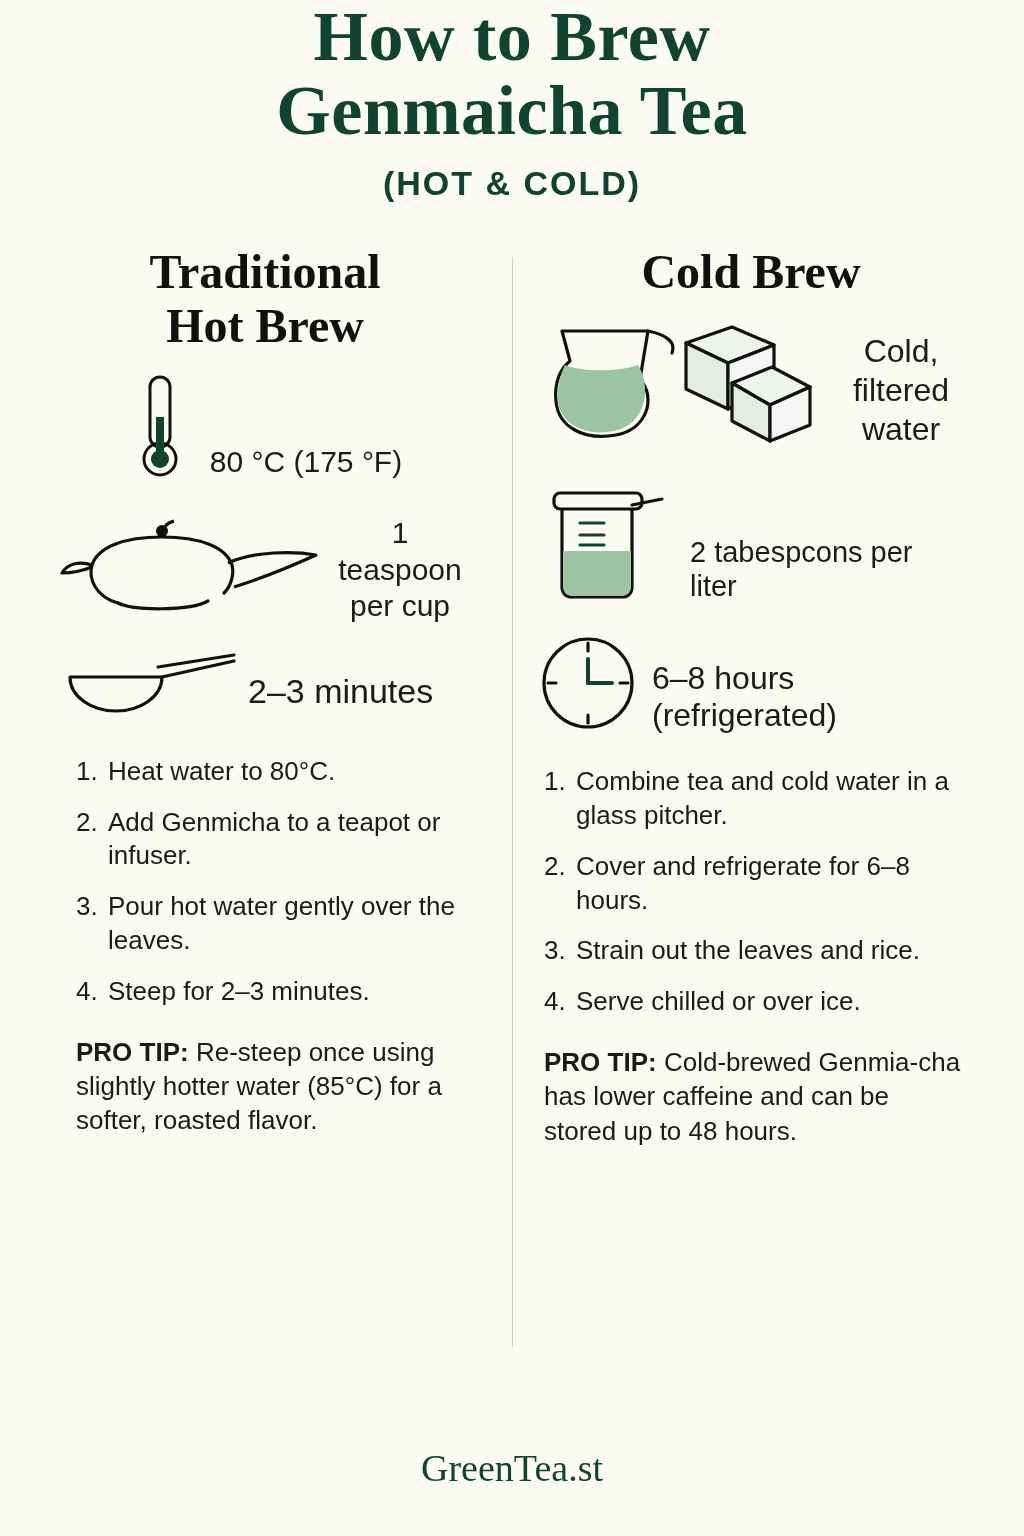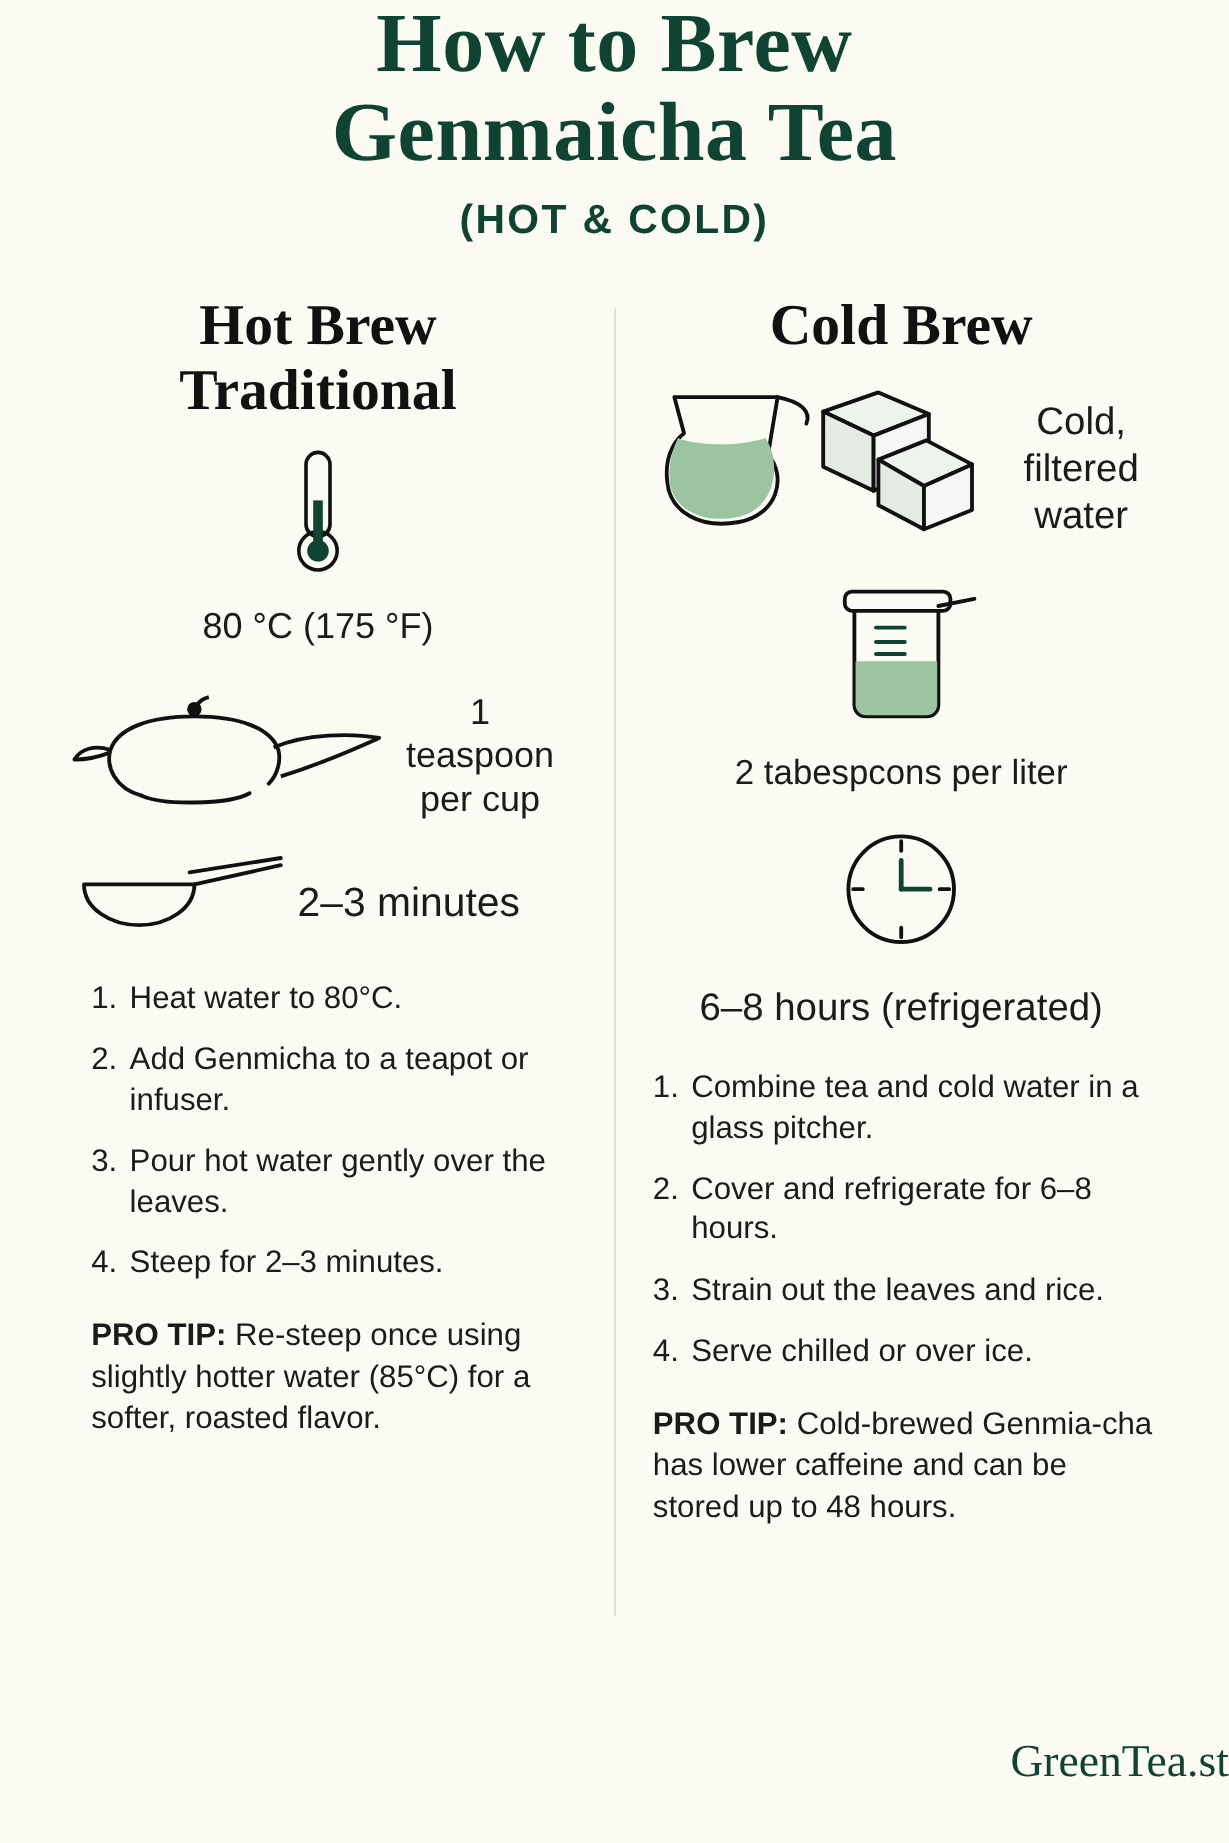--- a/index.html
+++ b/index.html
@@ -76,25 +76,24 @@
     line-height: 1.12;
     color: #111;
     text-align: center;
     margin: 0 0 10px 0;
   }
   .col-title.two-line { margin-bottom: 4px; }
 
   
   .icon-row {
     display: flex;
-    align-items: center;
+    align-items: flex-end;
     justify-content: center;
     gap: 18px;
     margin-top: 12px;
-    flex-direction: column;
   }
   .icon-stack {
     display: flex;
     flex-direction: row;
     align-items: center;
     margin-top: 14px;
   }
   .icon-caption {
     font-size: 27px;
     color: #1b1b1b;
@@ -136,21 +135,21 @@
   }
   .col-right .protip { padding-left: 8px; }
   .protip b { font-weight: bold; }
 
   
   .footer {
     position: absolute;
     bottom: 46px;
     left: 0;
     width: 100%;
-    text-align: right;
+    text-align: center;
     font-family: "Liberation Serif", serif;
     font-size: 38px;
     color: #0f4433;
     font-weight: normal;
   }
 
   svg { display: block; }
 </style>
 </head>
 <body>
@@ -163,22 +162,22 @@
       <div>Genmaicha Tea</div>
     </div>
     <div class="subtitle">(HOT &amp; COLD)</div>
   </div>
 
   <div class="columns">
     <div class="divider"></div>
 
     <div class="col col-left">
       <div class="col-title two-line">
+        <div>Traditional</div>
         <div>Hot Brew</div>
-        <div>Traditional</div>
       </div>
 
       <div class="icon-row" style="margin-top:18px;">
         <span>
           <svg width="64" height="110" viewBox="0 0 64 110">
             <rect x="22" y="6" width="20" height="70" rx="10" fill="none" stroke="#111" stroke-width="3"></rect>
             <circle cx="32" cy="88" r="16" fill="none" stroke="#111" stroke-width="3"></circle>
             <circle cx="32" cy="88" r="9" fill="#0f4433"></circle>
             <rect x="28" y="46" width="8" height="34" fill="#0f4433"></rect>
           </svg>
@@ -266,21 +265,21 @@
             <path d="M27 64 L95 64 L95 100 C95 105 91 109 86 109 L36 109 C31 109 27 105 27 100 Z" fill="#9cc4a0"></path>
             <path d="M44 36 L68 36" stroke="#0f4433" stroke-width="3.2" stroke-linecap="round"></path>
             <path d="M44 48 L68 48" stroke="#0f4433" stroke-width="3.2" stroke-linecap="round"></path>
             <path d="M44 58 L68 58" stroke="#0f4433" stroke-width="3.2" stroke-linecap="round"></path>
             <path d="M96 18 L126 12" stroke="#111" stroke-width="3.2" stroke-linecap="round"></path>
           </svg>
         </span>
         <span class="caption-left">2 tabespcons per liter</span>
       </div>
 
-      <div class="icon-row" style="margin-top:28px; gap:28px;">
+      <div class="icon-row" style="margin-top:28px; gap:12px;">
         <span>
           <svg width="104" height="104" viewBox="0 0 104 104">
             <circle cx="52" cy="52" r="44" fill="none" stroke="#111" stroke-width="3.2"></circle>
             <path d="M52 12 L52 20 M52 84 L52 92 M12 52 L20 52 M84 52 L92 52" stroke="#111" stroke-width="3.2" stroke-linecap="round"></path>
             <path d="M52 52 L52 28" stroke="#0f4433" stroke-width="4" stroke-linecap="round"></path>
             <path d="M52 52 L76 52" stroke="#0f4433" stroke-width="4" stroke-linecap="round"></path>
           </svg>
         </span>
         <span class="caption-left" style="font-size:32px;">6–8 hours (refrigerated)</span>
       </div>

